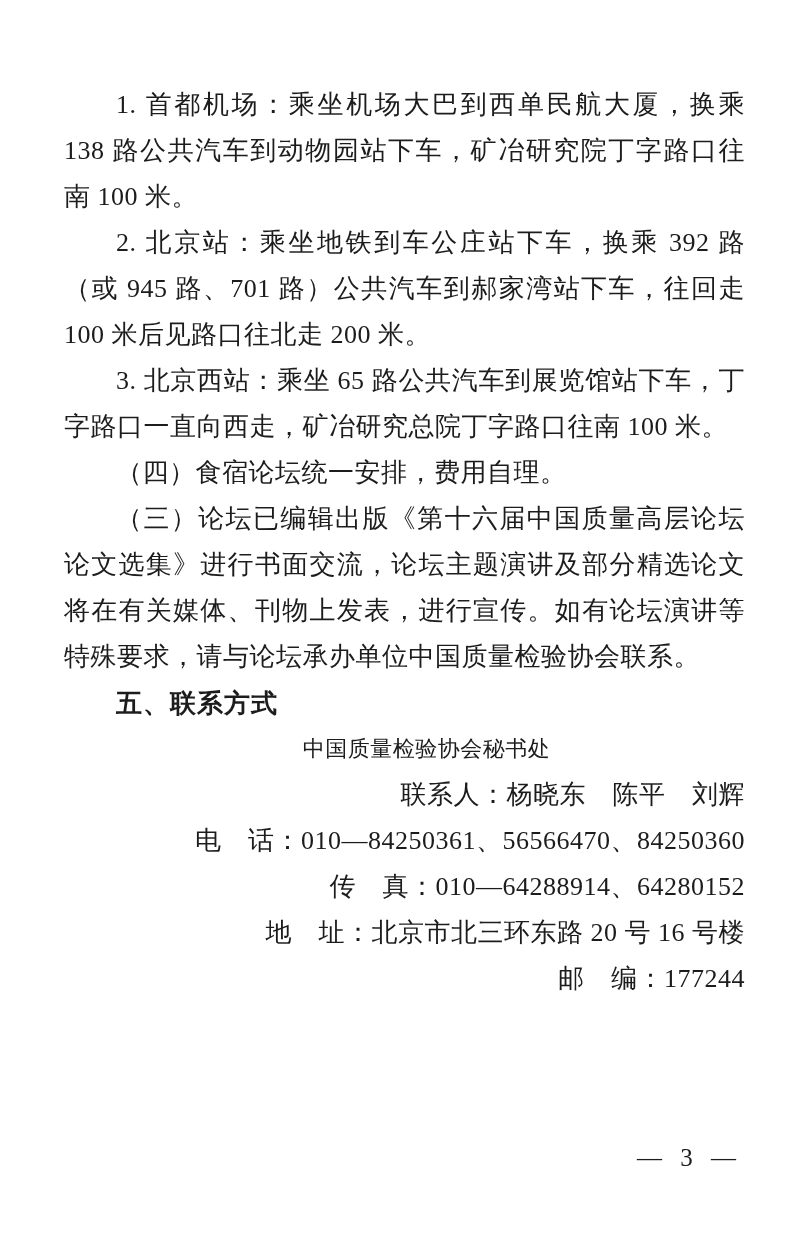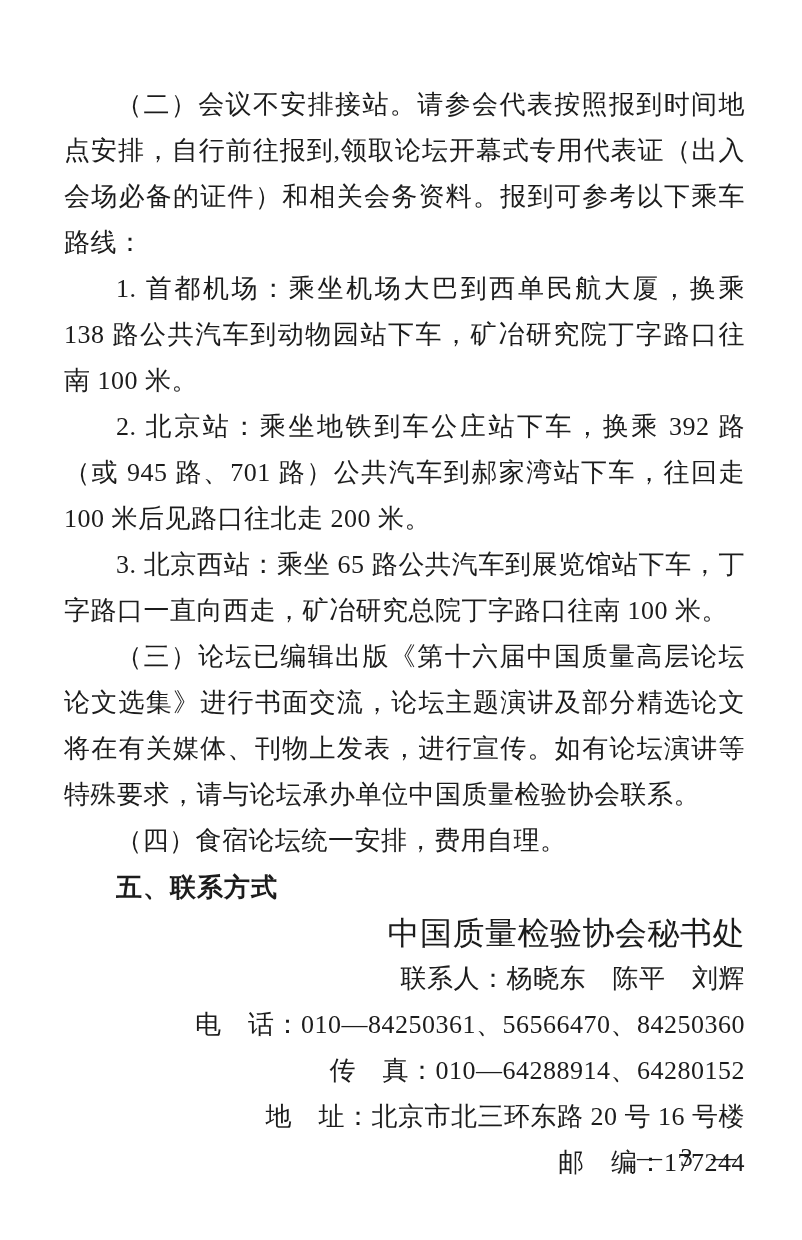--- a/index.html
+++ b/index.html
@@ -31,23 +31,23 @@
     margin: 0;
     font-size: 26px;
     line-height: 46px;
     font-weight: bold;
     font-family: "Liberation Sans", "DejaVu Sans", sans-serif;
     text-indent: 2em;
     letter-spacing: 1px;
   }
   .plain-line {
     margin: 0;
-    font-size: 32px;
+    font-size: 22px;
     line-height: 46px;
-    text-align: right;
+    text-align: center;
     text-indent: 2em;
     letter-spacing: 0.5px;
     white-space: nowrap;
   }
   .contact-line {
     margin: 0;
     font-size: 26px;
     line-height: 46px;
     padding-left: 2em;
     text-align: right;
@@ -69,31 +69,30 @@
     letter-spacing: 6px;
     color: #1c1c1c;
     font-family: "Liberation Serif", "DejaVu Serif", serif;
   }
 </style>
 </head>
 <body>
 
 <div class="page">
 
-  <p class="para">（二）会议不安排接站。请参会代表按照报到时间地点安排，自行前往报到,领取论坛开幕式专用代表证（出入会场必备的证件）和相关会务资料。报到可参考以下乘车路线：</p>
 
   <p class="para">1. 首都机场：乘坐机场大巴到西单民航大厦，换乘 138 路公共汽车到动物园站下车，矿冶研究院丁字路口往南 100 米。</p>
 
   <p class="para">2. 北京站：乘坐地铁到车公庄站下车，换乘 392 路（或 945 路、701 路）公共汽车到郝家湾站下车，往回走 100 米后见路口往北走 200 米。</p>
 
   <p class="para">3. 北京西站：乘坐 65 路公共汽车到展览馆站下车，丁字路口一直向西走，矿冶研究总院丁字路口往南 100 米。</p>
 
+  <p class="para">（四）食宿论坛统一安排，费用自理。</p>
+
   <p class="para">（三）论坛已编辑出版《第十六届中国质量高层论坛论文选集》进行书面交流，论坛主题演讲及部分精选论文将在有关媒体、刊物上发表，进行宣传。如有论坛演讲等特殊要求，请与论坛承办单位中国质量检验协会联系。</p>
-
-  <p class="para">（四）食宿论坛统一安排，费用自理。</p>
 
   <p class="section-heading">五、联系方式</p>
 
   <p class="plain-line">中国质量检验协会秘书处</p>
 
   <p class="contact-line"><span class="contact-label">联系人：</span><span class="contact-value">杨晓东　陈平　刘辉</span></p>
 
   <p class="contact-line"><span class="contact-label">电　话：</span><span class="contact-value">010—84250361、56566470、84250360</span></p>
 
 

